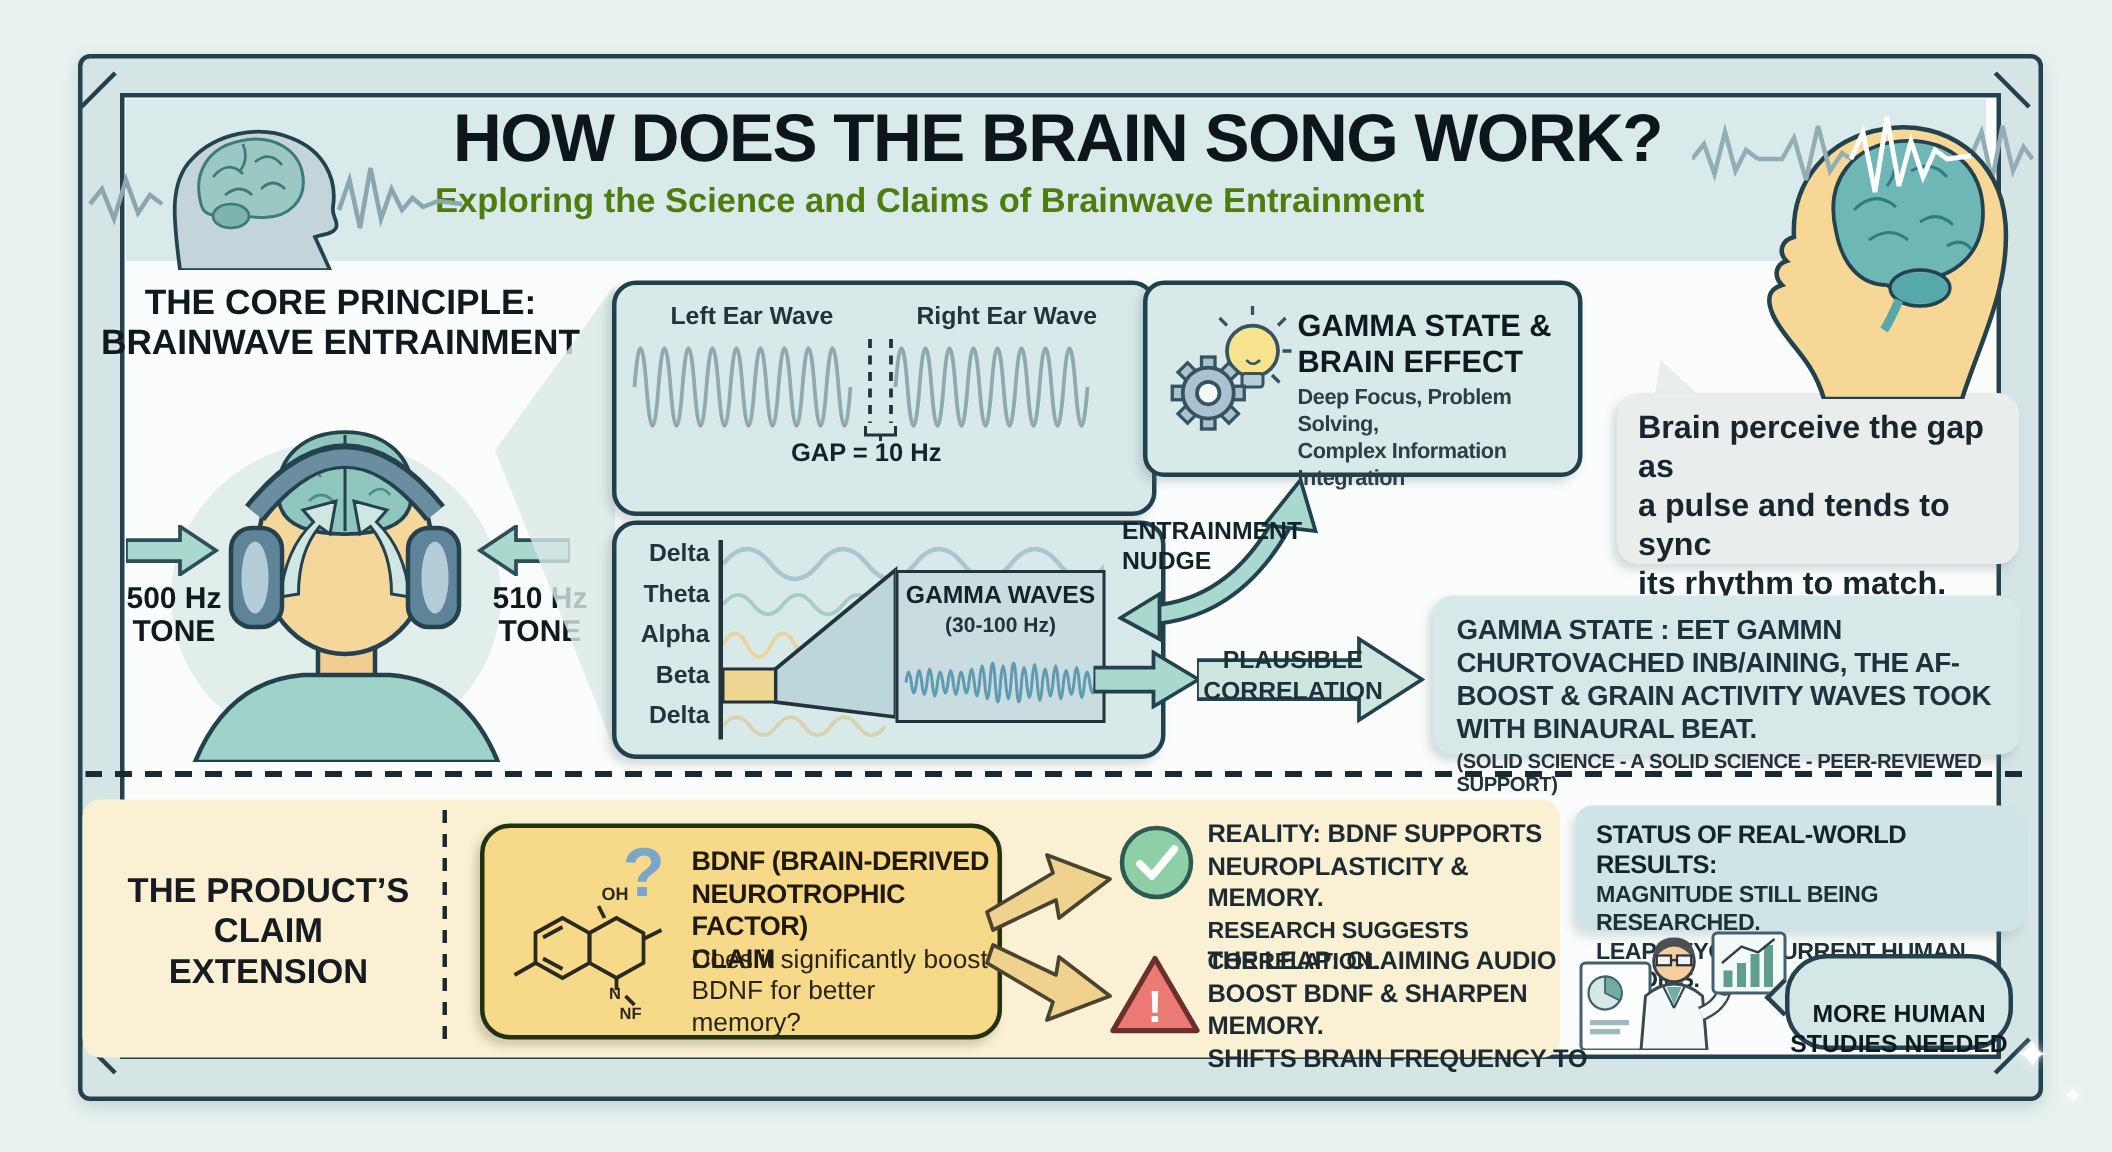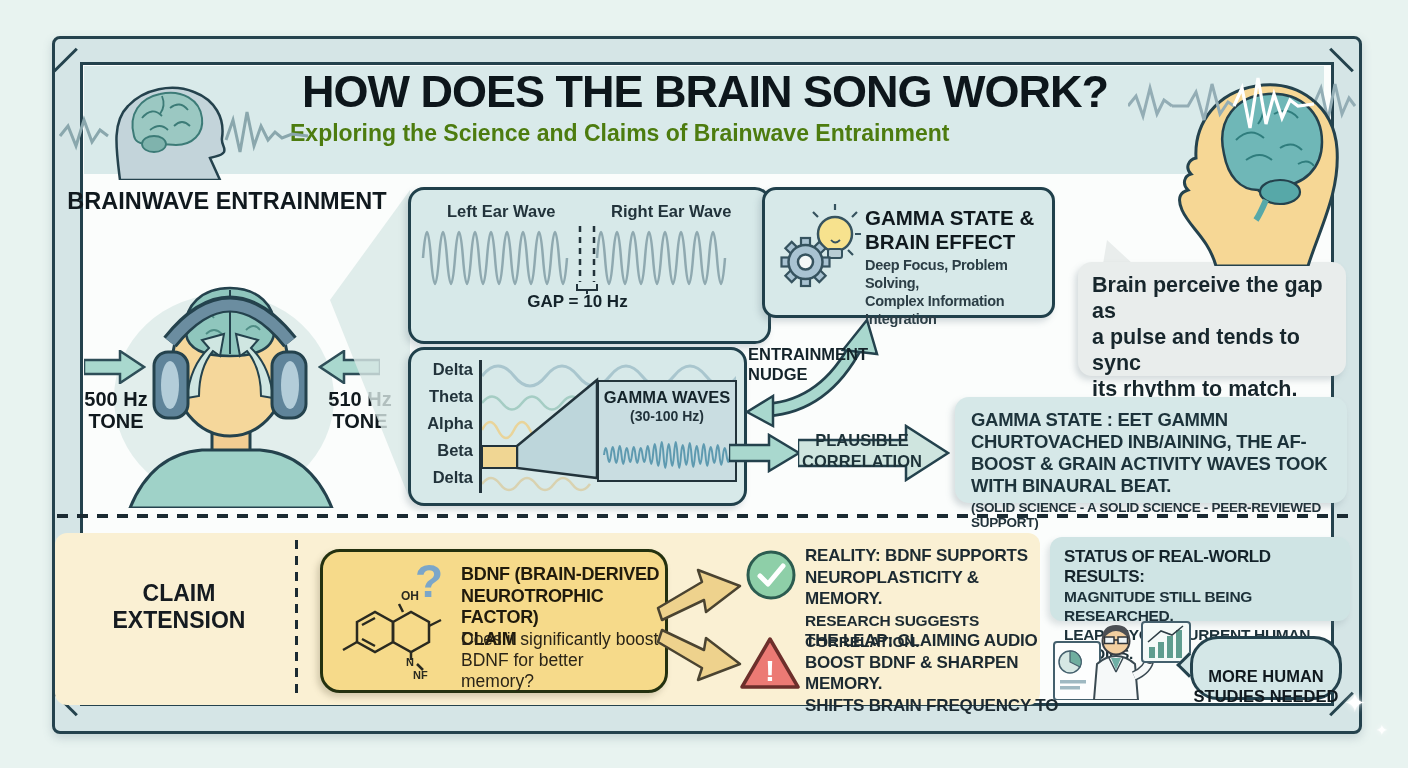--- a/index.html
+++ b/index.html
@@ -16,21 +16,21 @@
   
   .bluebox{background:#d7e9e9;border:3px solid #20404b;border-radius:16px;box-shadow:-3px 4px 6px rgba(100,120,130,.25);}
   .core-heading{left:52px;top:188px;width:350px;text-align:center;font-size:23.5px;font-weight:800;line-height:27px;color:#10191e;}
   .tone{width:96px;text-align:center;font-size:20px;font-weight:800;line-height:22px;color:#10191e;}
   
   .earbox{left:408px;top:187px;width:333px;height:151px;padding-left:24px;}
   .ear-lbl{top:12px;font-size:16.5px;font-weight:600;color:#22333b;}
   .gap-txt{left:0;top:102px;width:333px;text-align:center;font-size:17px;font-weight:800;color:#14232a;}
   .beat-txt{left:0;top:121px;width:333px;text-align:center;font-size:16px;font-weight:800;color:#14232a;}
   
-  .bandbox{left:408px;top:347px;width:333px;height:153px;}
+  .bandbox{left:408px;top:347px;width:333px;height:153px;padding-left:30px;}
   .bandlbl{left:6px;width:56px;text-align:right;font-size:16.5px;font-weight:600;color:#22333b;}
   .axis{left:68px;top:10px;width:3px;height:133px;background:#22333b;}
   .gammabox-inner{left:186px;top:30px;width:136px;height:98px;background:#c9dde1;border:2.5px solid #22333b;}
   .gw-title{left:0;top:6px;width:136px;text-align:center;font-size:16.5px;font-weight:800;color:#14232a;}
   .gw-range{left:0;top:26px;width:136px;text-align:center;font-size:14px;font-weight:700;color:#22333b;}
   
   .gsbox{left:762px;top:187px;width:287px;height:125px;border-radius:14px;}
   .gs-title{left:100px;top:16px;width:185px;font-size:20.5px;font-weight:800;line-height:24px;color:#10191e;}
   .gs-desc{left:100px;top:66px;width:185px;font-size:14.5px;font-weight:600;line-height:18px;color:#2c3e46;letter-spacing:-0.3px;}
   
@@ -96,20 +96,21 @@
   <path d="M88 222 C80 194 62 184 54 166 C48 152 54 148 60 146 C54 140 56 132 63 130 C57 124 60 116 68 114 C66 78 90 48 128 42 C170 35 206 62 209 105 C212 148 192 184 180 222 Z" fill="#f6d795" stroke="#24424d" stroke-width="3"></path>
   <path d="M96 110 C88 76 108 52 140 50 C172 48 194 68 194 98 C194 124 176 142 150 142 C146 150 136 152 130 146 C112 146 100 132 96 110 Z" fill="#6fb7b7" stroke="#24424d" stroke-width="2.5"></path>
   <path d="M108 96 q14 -14 28 -2 M118 116 q14 -10 26 0 M146 70 q14 -8 24 4 M152 104 q12 -8 22 2 M134 56 q4 14 -4 24 M170 120 q10 -6 16 2" fill="none" stroke="#2f7d7d" stroke-width="2"></path>
   <ellipse cx="152" cy="148" rx="20" ry="12" fill="#57a8a8" stroke="#24424d" stroke-width="2.2"></ellipse>
   <path d="M138 156 q-6 14 -10 20" fill="none" stroke="#57a8a8" stroke-width="6"></path>
   <polyline points="44,62 60,62 68,48 76,76 84,40 92,70 100,58 106,62" fill="none" stroke="#93adb5" stroke-width="3"></polyline>
   <polyline points="106,62 114,44 122,84 130,34 138,80 146,50 154,74 162,56 170,62 186,60" fill="none" stroke="#ffffff" stroke-width="3.2"></polyline>
 </svg>
 
 <div class="abs core-heading">
+  <div>THE CORE PRINCIPLE:</div>
   <div>BRAINWAVE ENTRAINMENT</div>
 </div>
 
 <svg class="abs" style="left:112px;top:246px;" width="235" height="262" viewBox="0 0 235 262">
   <ellipse cx="112" cy="152" rx="110" ry="104" fill="#e2eeec"></ellipse>
   <rect x="100" y="170" width="38" height="40" fill="#f2cd92" stroke="#24424d" stroke-width="3"></rect>
   <path d="M18 262 Q40 208 90 204 L148 204 Q198 208 220 262 Z" fill="#9fd2c8" stroke="#24424d" stroke-width="3"></path>
   <ellipse cx="118" cy="120" rx="58" ry="70" fill="#f5d79b" stroke="#24424d" stroke-width="3"></ellipse>
   <path d="M74 88 C70 58 92 42 118 42 C144 42 166 58 162 88 C160 102 146 110 118 110 C90 110 76 102 74 88 Z" fill="#8fc6bd" stroke="#24424d" stroke-width="2.5"></path>
   <path d="M118 44 L118 108" stroke="#24424d" stroke-width="2"></path>
@@ -238,20 +239,21 @@
 
 <div class="abs sumbox">
   <p class="sum-p"><span class="sum-bold">GAMMA STATE :</span><span class="sum-rest"> EET GAMMN CHURTOVACHED INB/AINING, THE AF-BOOST &amp; GRAIN ACTIVITY WAVES TOOK WITH BINAURAL BEAT.</span></p>
   <div class="sum-src">(SOLID SCIENCE - A SOLID SCIENCE - PEER-REVIEWED SUPPORT)</div>
 </div>
 
 <div class="abs hr-dash"></div>
 
 <div class="abs cream"></div>
 <div class="abs prod-heading">
+  <div>THE PRODUCT’S</div>
   <div>CLAIM</div>
   <div>EXTENSION</div>
 </div>
 <div class="abs vr-dash"></div>
 
 <div class="abs bdnfbox">
   <svg class="abs" style="left:10px;top:30px;" width="126" height="100" viewBox="0 0 126 100">
     <g fill="none" stroke="#2a2a20" stroke-width="2.5">
       <polygon points="24,40 42,30 60,40 60,60 42,70 24,60"></polygon>
       <polygon points="60,40 78,30 96,40 96,60 78,70 60,60"></polygon>

